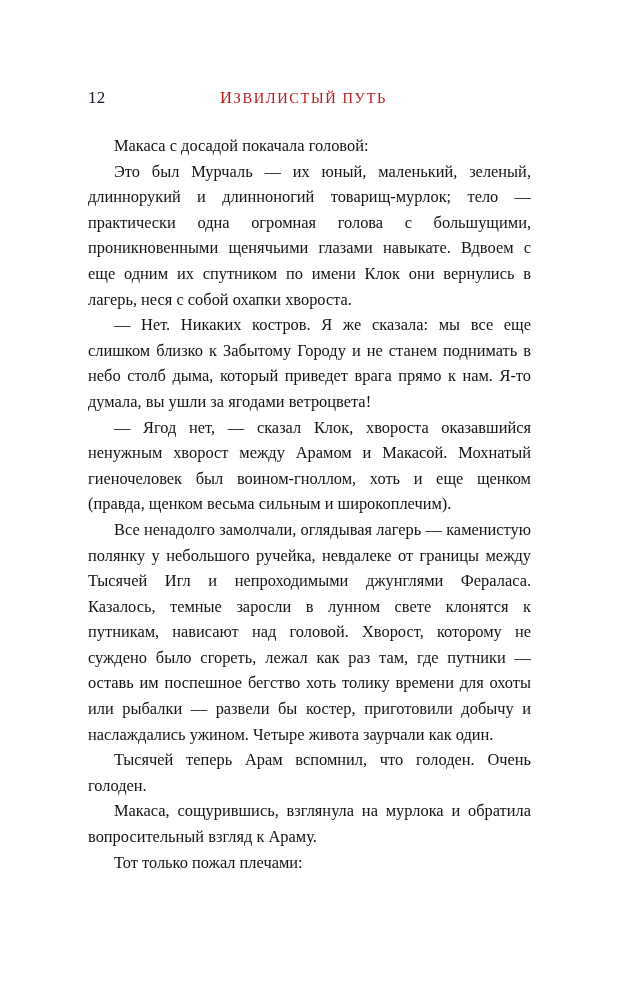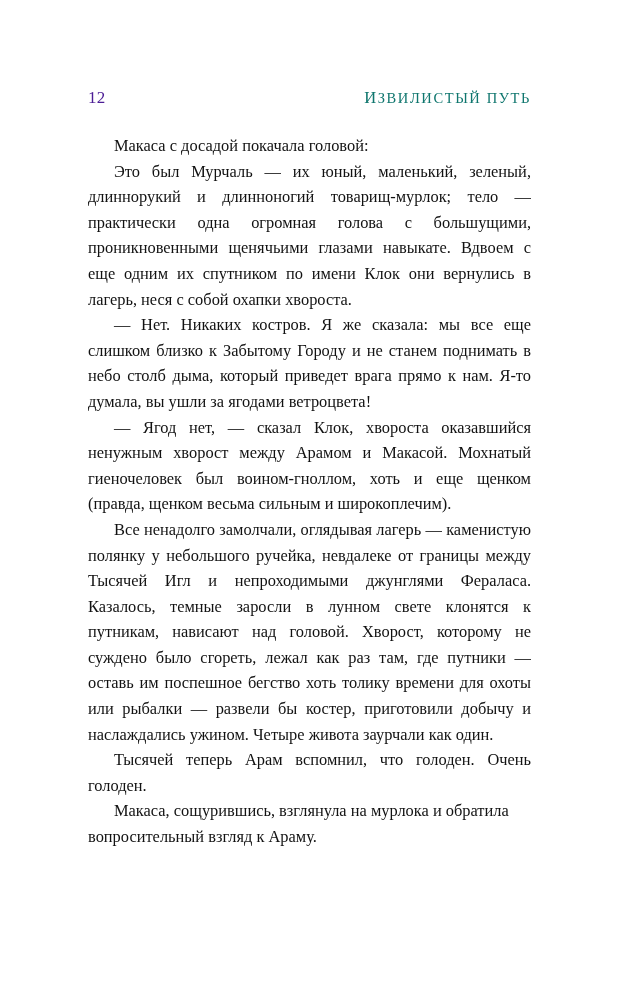--- a/index.html
+++ b/index.html
@@ -25,33 +25,33 @@
     top: 88px;
     left: 88px;
     right: 88px;
     height: 22px;
     display: flex;
     align-items: baseline;
   }
   .folio {
     font-family: "Liberation Serif", serif;
     font-size: 17px;
-    color: #4c1d95;
+    color: #0f172a;
     width: 70px;
     flex: none;
     letter-spacing: 0.2px;
   }
   .running-title {
     font-family: "Liberation Serif", serif;
     font-size: 14.5px;
     letter-spacing: 1.6px;
-    color: #0f766e;
-    text-align: right;
+    color: #b91c1c;
+    text-align: left;
     flex: 1;
-    margin-left: 96px;
+    margin-left: 62px;
     white-space: nowrap;
   }
   .running-title .cap {
     font-size: 16.5px;
   }
   .body-text {
     position: absolute;
     top: 133px;
     left: 88px;
     width: 443px;
@@ -83,15 +83,16 @@
   </div>
 
   <div class="body-text">
     <p>Макаса с досадой покачала головой:</p>
     <p>Это был Мурчаль — их юный, маленький, зеленый, длиннорукий и длинноногий товарищ-мурлок; тело — практически одна огромная голова с большущими, проникновенными щенячьими глазами навыкате. Вдвоем с еще одним их спутником по имени Клок они вернулись в лагерь, неся с собой охапки хвороста.</p>
     <p>— Нет. Никаких костров. Я же сказала: мы все еще слишком близко к Забытому Городу и не станем поднимать в небо столб дыма, который приведет врага прямо к нам. Я-то думала, вы ушли за ягодами ветроцвета!</p>
     <p>— Ягод нет, — сказал Клок, хвороста оказавшийся ненужным хворост между Арамом и Макасой. Мохнатый гиеночеловек был воином-гноллом, хоть и еще щенком (правда, щенком весьма сильным и широкоплечим).</p>
     <p>Все ненадолго замолчали, оглядывая лагерь — каменистую полянку у небольшого ручейка, невдалеке от границы между Тысячей Игл и непроходимыми джунглями Фераласа. Казалось, темные заросли в лунном свете клонятся к путникам, нависают над головой. Хворост, которому не суждено было сгореть, лежал как раз там, где путники — оставь им поспешное бегство хоть толику времени для охоты или рыбалки — развели бы костер, приготовили добычу и наслаждались ужином. Четыре живота заурчали как один.</p>
     <p>Тысячей теперь Арам вспомнил, что голоден. Очень голоден.</p>
     <p>Макаса, сощурившись, взглянула на мурлока и обратила вопросительный взгляд к Араму.</p>
+    <p>Тот только пожал плечами:</p>
   </div>
 
 </div>
 
 </body></html>

